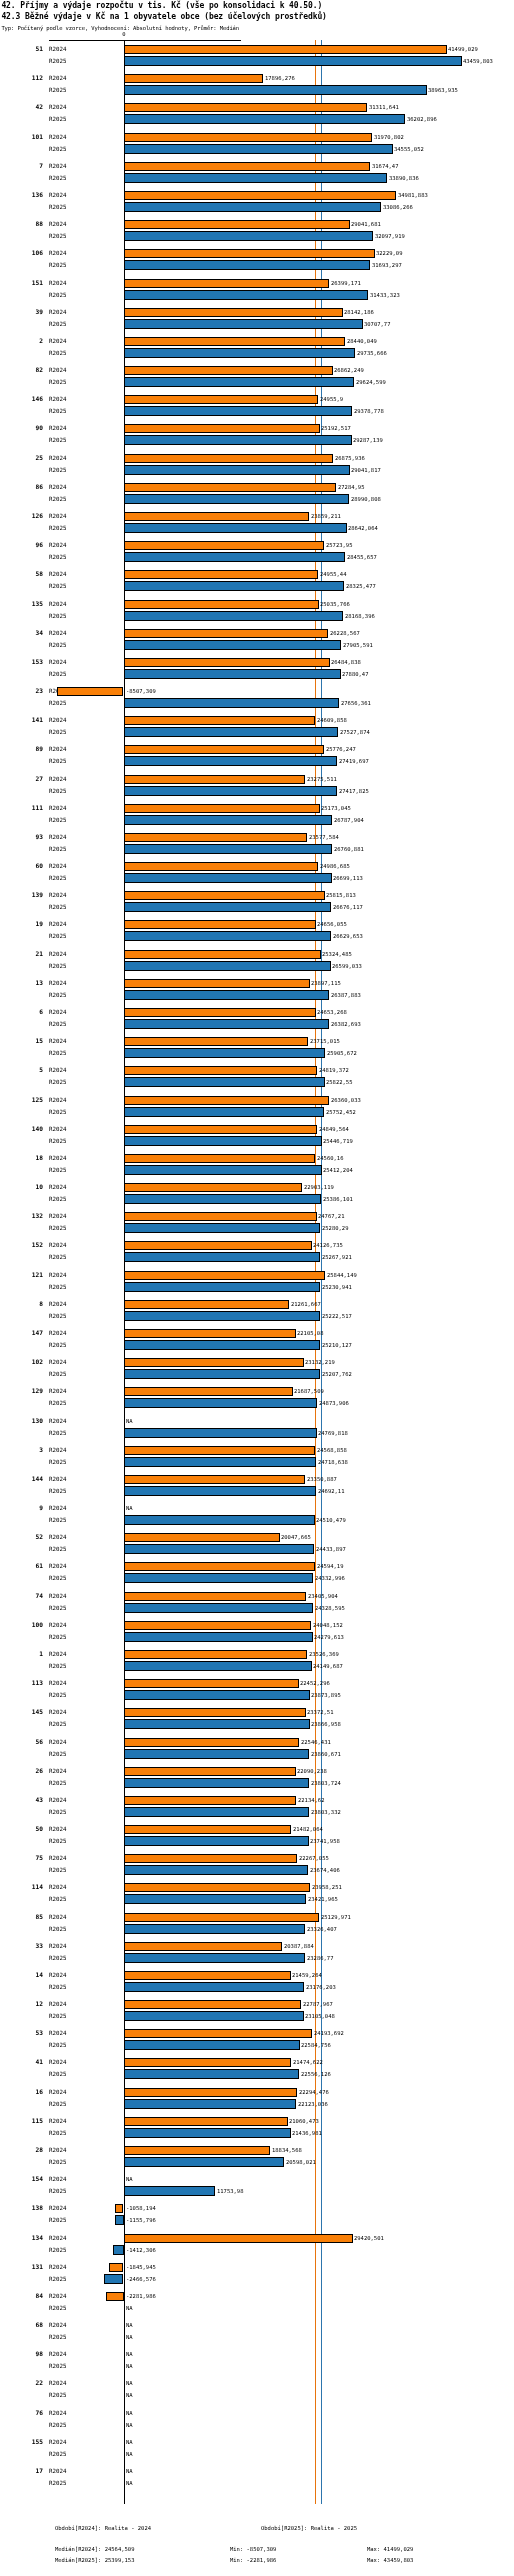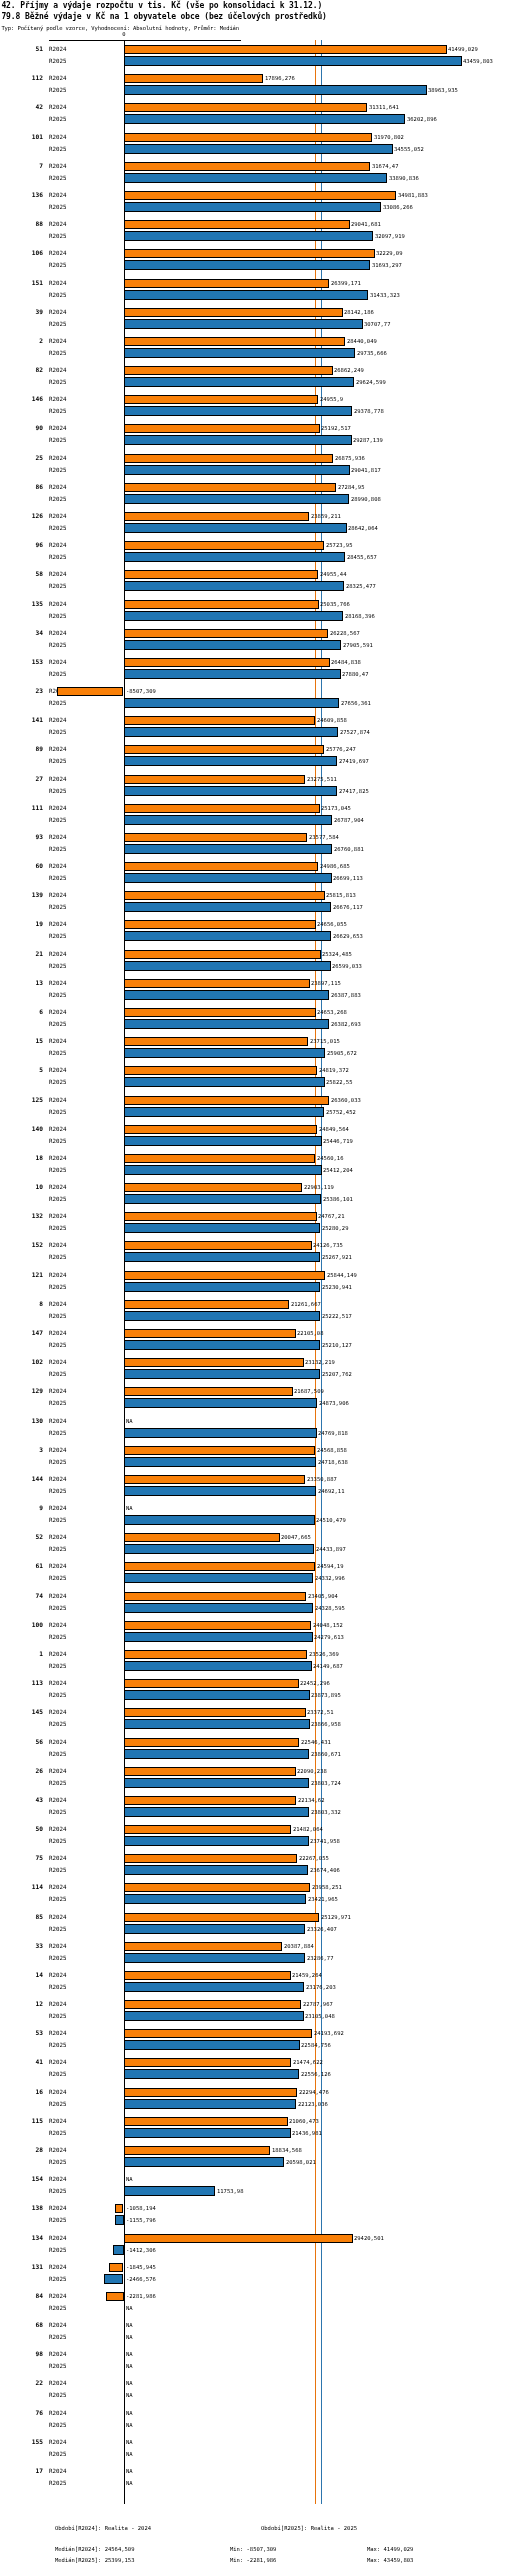--- a/index.html
+++ b/index.html
@@ -38,22 +38,22 @@
 
   
   #footer{position:absolute;left:0;top:2525px;width:515px;font-size:5.5px;}
   .f-cell{position:absolute;white-space:nowrap;}
 </style>
 </head>
 <body>
 
 <div id="page">
 
-  <div class="title1">42. Příjmy a výdaje rozpočtu v tis. Kč (vše po konsolidaci k 31.12.)</div>
-  <div class="title2">79.8 Běžné výdaje v Kč na 1 obyvatele obce (bez účelových prostředků)</div>
+  <div class="title1">42. Příjmy a výdaje rozpočtu v tis. Kč (vše po konsolidaci k 40.50.)</div>
+  <div class="title2">42.3 Běžné výdaje v Kč na 1 obyvatele obce (bez účelových prostředků)</div>
   <div class="subtitle">Typ: Počítaný podle vzorce, Vyhodnocení: Absolutní hodnoty, Průměr: Medián</div>
 
   <div id="plot">
     <div id="topline"></div>
     <div id="axisline"></div>
     <div class="zero-label" id="zerolbl" style="left: 124px;">0</div>
     <div class="medline r2024" id="med24" style="left: 315px;"></div>
     <div class="medline r2025" id="med25" style="left: 321px;"></div>
     <div id="rows">
         <div class="grp" style="top:4.1px;height:29px;">

